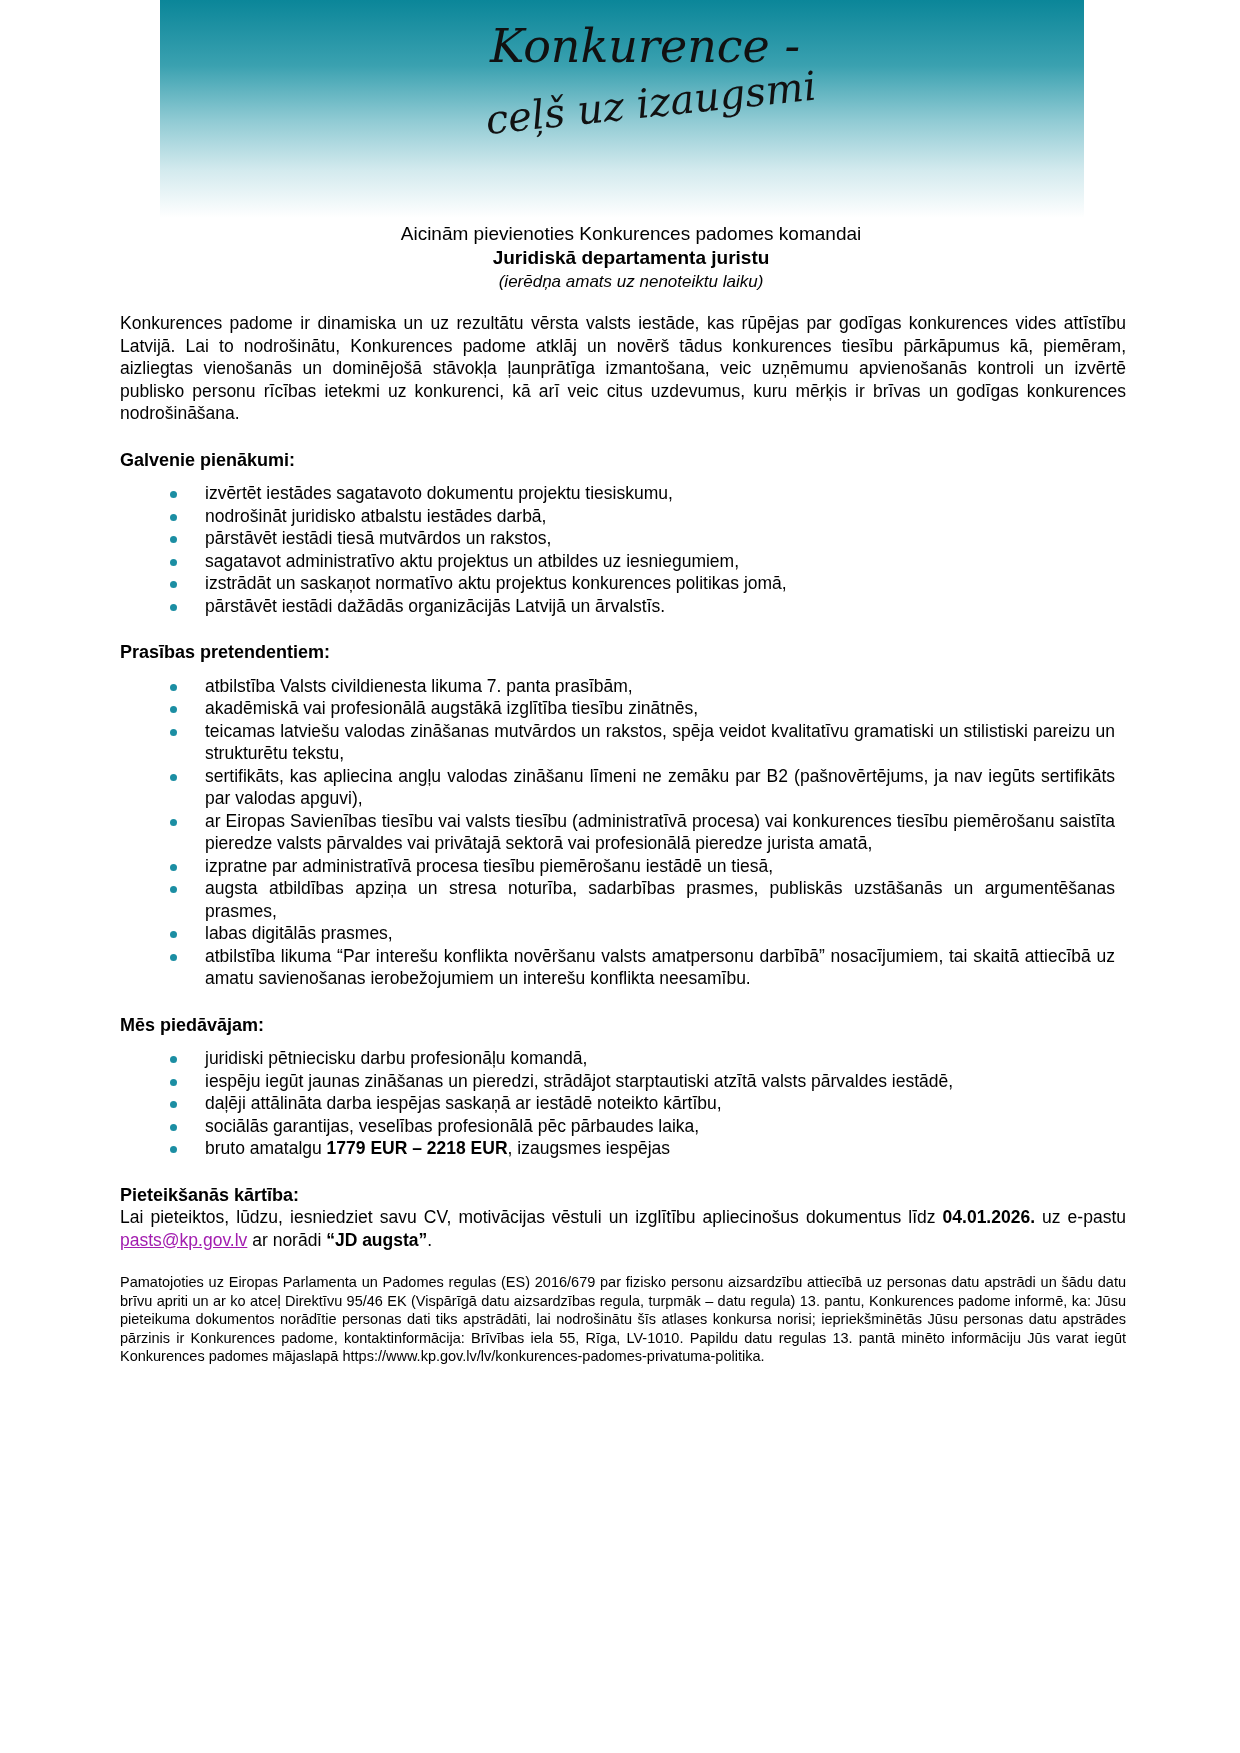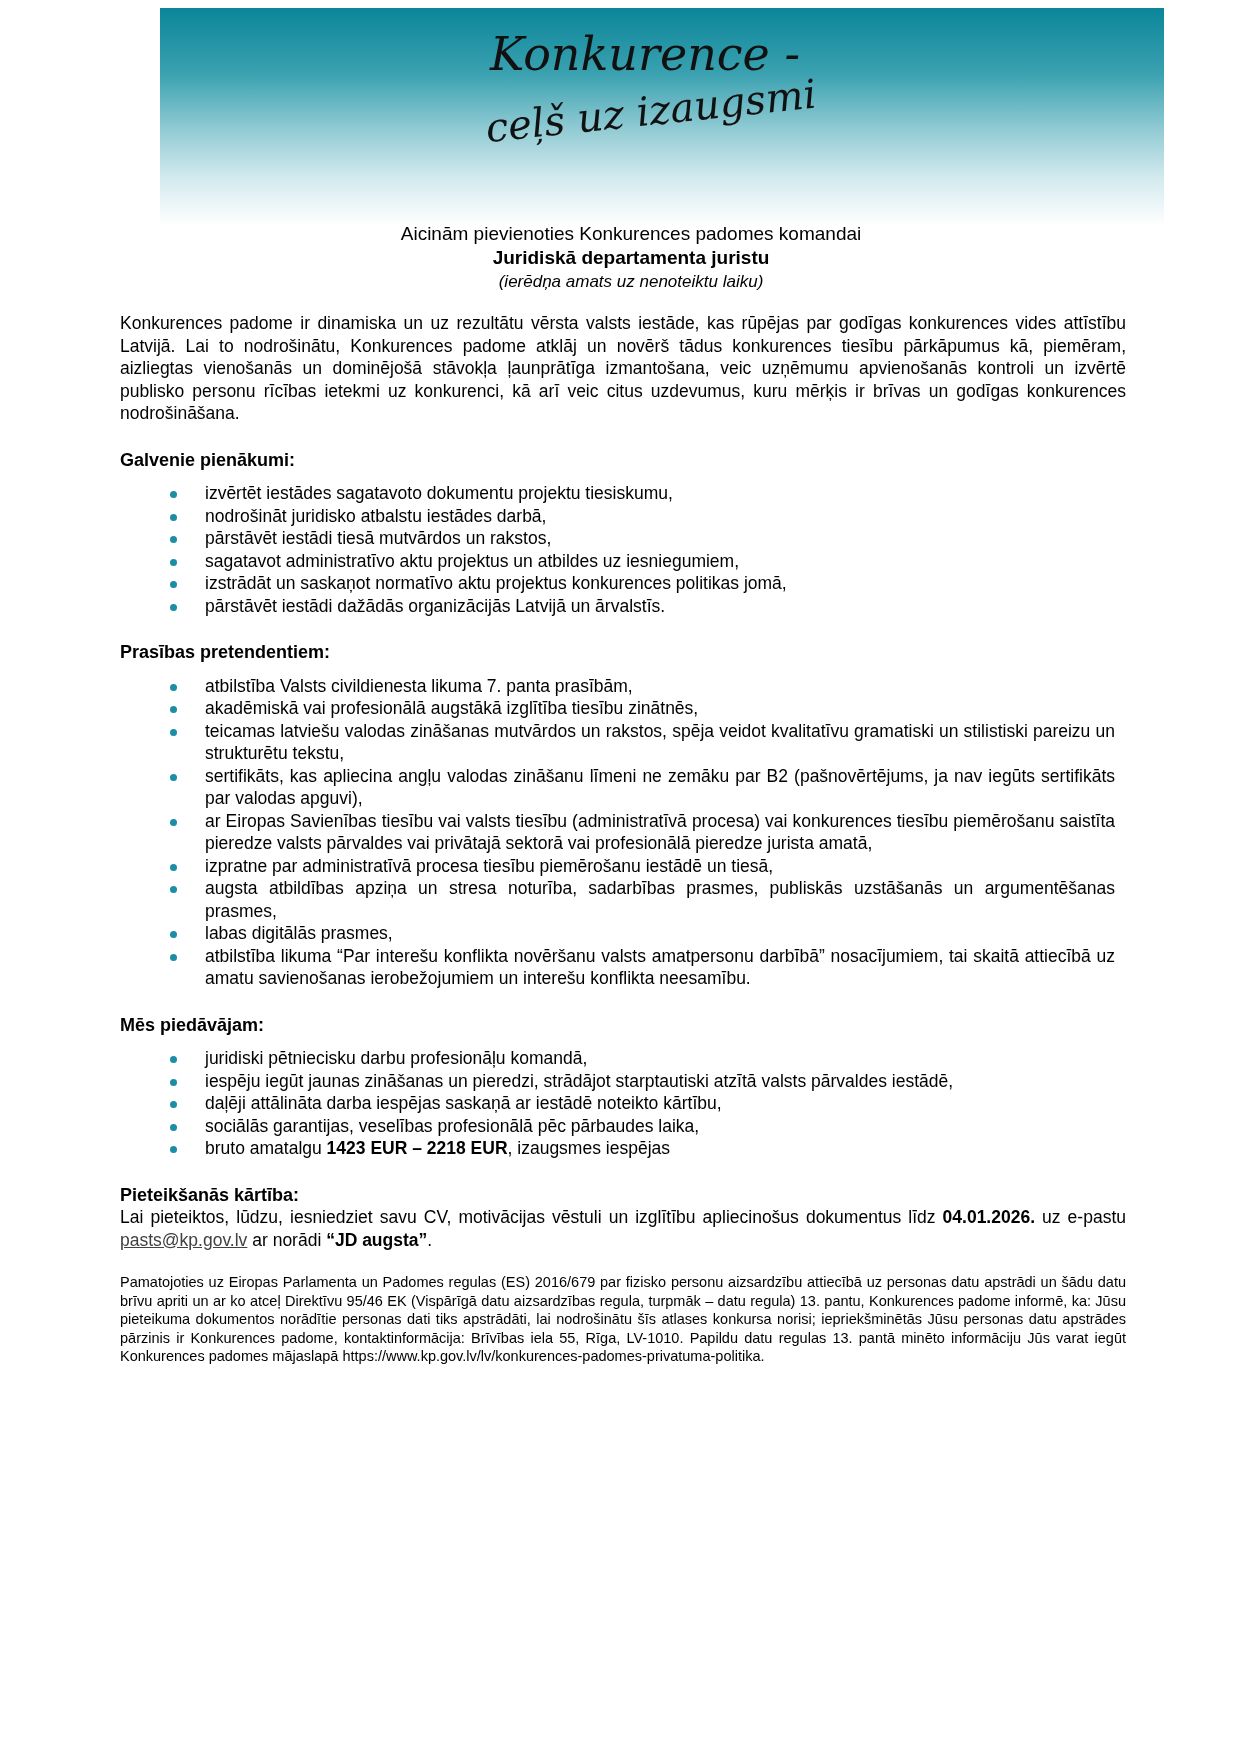--- a/index.html
+++ b/index.html
@@ -1,32 +1,32 @@
 <!DOCTYPE html>
 <html><head>
 <meta charset="utf-8">
 <style>
   html, body { margin: 0; padding: 0; background: #ffffff; }
   body { width: 1240px; height: 1753px; position: relative; overflow: hidden;
          font-family: "Liberation Sans", sans-serif; color: #000; }
-  .banner { position: absolute; left: 160px; top: 8px; width: 1004px; height: 218px;
+  .banner { position: absolute; left: 160px; top: 0; width: 924px; height: 218px;
             background: linear-gradient(to bottom, #0b8699 0%, #3aa1b0 30%, #8fcad3 55%, #d3eaee 78%, #ffffff 100%); }
   .banner svg { position: absolute; left: 0; top: 0; }
   .heading { position: absolute; left: 128px; width: 1006px; top: 222px; text-align: center; }
   .heading .l1 { font-size: 19px; line-height: 24px; }
   .heading .l2 { font-size: 19px; line-height: 24px; font-weight: bold; }
   .heading .l3 { font-size: 17px; line-height: 24px; font-style: italic; }
   .body { position: absolute; left: 120px; width: 1006px; top: 312px; font-size: 17.5px; line-height: 22.5px; }
   p { margin: 0; text-align: justify; }
   .sec-title { font-weight: bold; font-size: 18px; margin-top: 24px; }
   ul { list-style: none; margin: 11px; padding: 0; }
   li { position: relative; padding-left: 74px; text-align: justify; }
   li .bullet { position: absolute; left: 39px; top: 9px; width: 7px; height: 7px; border-radius: 50%; background: #1b8ea3; }
   .intro { margin-bottom: 8px; }
-  a.mail { color: #404040; text-decoration: underline; }
+  a.mail { color: #a21caf; text-decoration: underline; }
   .footer { font-size: 14.5px; line-height: 18.5px; margin-top: 22px; text-align: justify; }
 </style>
 </head>
 <body>
 
 <div class="banner">
   <svg width="924" height="218">
     <text x="330" y="62" font-family="DejaVu Serif, serif" font-style="italic" font-size="46" fill="#111">Konkurence -</text>
     <text x="325" y="118" font-family="DejaVu Serif, serif" font-style="italic" font-size="40" fill="#111" transform="rotate(-6 480 105)">ceļš uz izaugsmi</text>
   </svg>
@@ -63,20 +63,20 @@
     <li><span class="bullet"></span><span>labas digitālās prasmes,</span></li>
     <li><span class="bullet"></span><span>atbilstība likuma “Par interešu konflikta novēršanu valsts amatpersonu darbībā” nosacījumiem, tai skaitā attiecībā uz amatu savienošanas ierobežojumiem un interešu konflikta neesamību.</span></li>
   </ul>
 
   <div class="sec-title">Mēs piedāvājam:</div>
   <ul>
     <li><span class="bullet"></span><span>juridiski pētniecisku darbu profesionāļu komandā,</span></li>
     <li><span class="bullet"></span><span>iespēju iegūt jaunas zināšanas un pieredzi, strādājot starptautiski atzītā valsts pārvaldes iestādē,</span></li>
     <li><span class="bullet"></span><span>daļēji attālināta darba iespējas saskaņā ar iestādē noteikto kārtību,</span></li>
     <li><span class="bullet"></span><span>sociālās garantijas, veselības profesionālā pēc pārbaudes laika,</span></li>
-    <li><span class="bullet"></span><span>bruto amatalgu </span><b>1423 EUR – 2218 EUR</b><span>, izaugsmes iespējas</span></li>
+    <li><span class="bullet"></span><span>bruto amatalgu </span><b>1779 EUR – 2218 EUR</b><span>, izaugsmes iespējas</span></li>
   </ul>
 
   <div class="sec-title">Pieteikšanās kārtība:</div>
   <p><span>Lai pieteiktos, lūdzu, iesniedziet savu CV, motivācijas vēstuli un izglītību apliecinošus dokumentus līdz </span><b>04.01.2026.</b><span> uz e-pastu </span><a class="mail">pasts@kp.gov.lv</a><span> ar norādi </span><b>“JD augsta”</b><span>.</span></p>
 
   <p class="footer">Pamatojoties uz Eiropas Parlamenta un Padomes regulas (ES) 2016/679 par fizisko personu aizsardzību attiecībā uz personas datu apstrādi un šādu datu brīvu apriti un ar ko atceļ Direktīvu 95/46 EK (Vispārīgā datu aizsardzības regula, turpmāk – datu regula) 13. pantu, Konkurences padome informē, ka: Jūsu pieteikuma dokumentos norādītie personas dati tiks apstrādāti, lai nodrošinātu šīs atlases konkursa norisi; iepriekšminētās Jūsu personas datu apstrādes pārzinis ir Konkurences padome, kontaktinformācija: Brīvības iela 55, Rīga, LV-1010. Papildu datu regulas 13. pantā minēto informāciju Jūs varat iegūt Konkurences padomes mājaslapā https://www.kp.gov.lv/lv/konkurences-padomes-privatuma-politika.</p>
 </div>
 
 </body></html>

